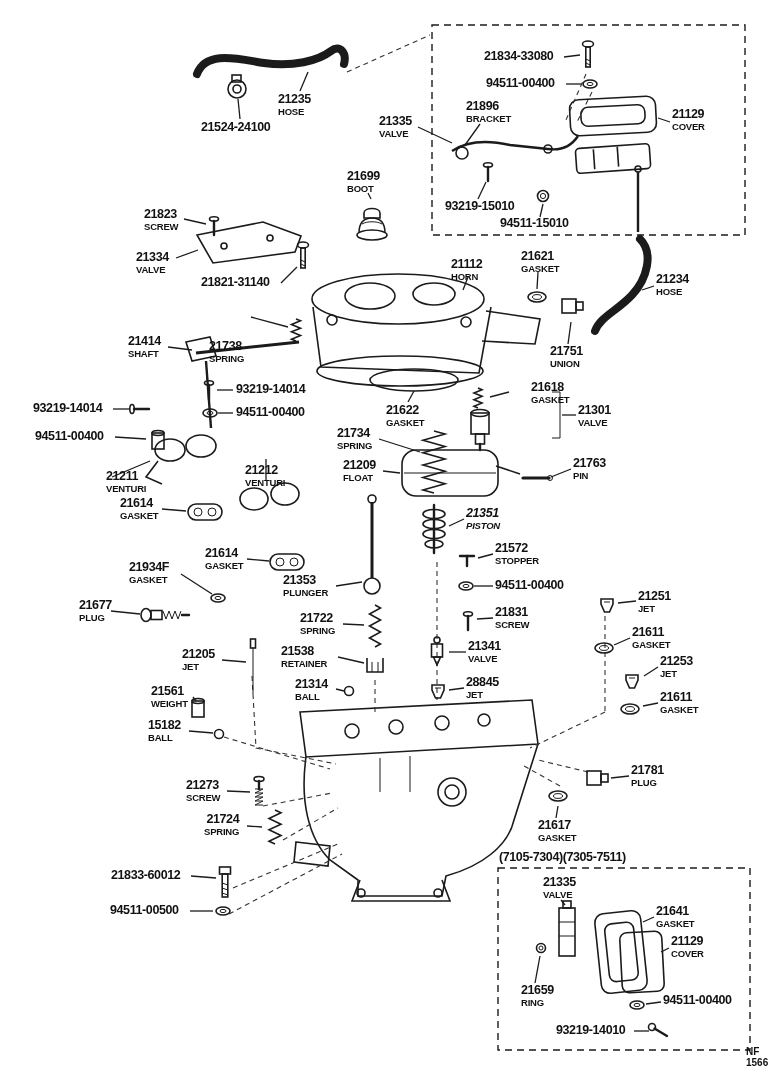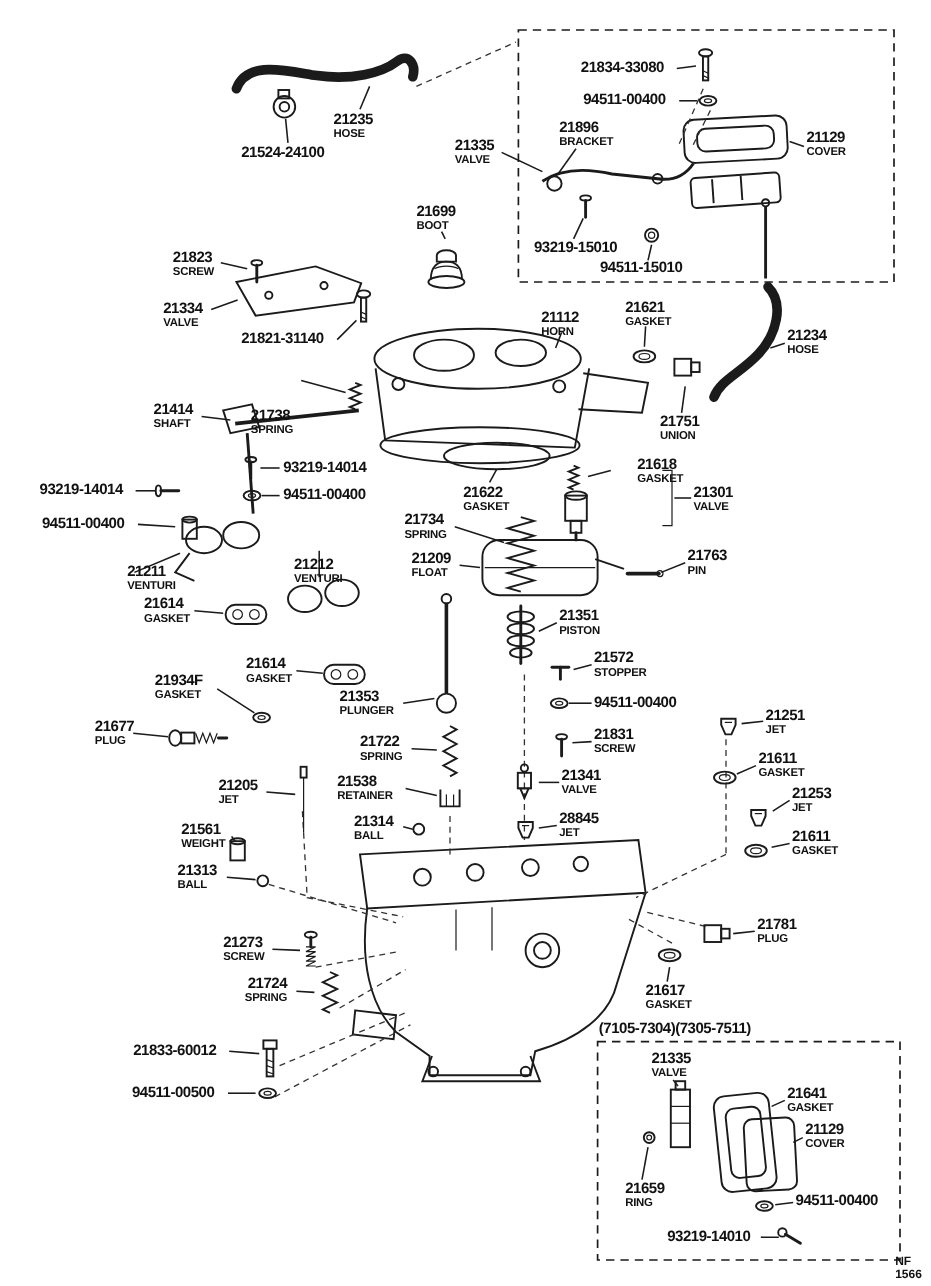--- a/index.html
+++ b/index.html
@@ -543,21 +543,21 @@
         <div class="part-desc">PIN</div>
       </div>
       <div class="part-label" style="left: 62px; top: 470px; margin-left: 44px;">
         <div class="part-num">21211</div>
         <div class="part-desc">VENTURI</div>
       </div>
       <div class="part-label" style="left: 120px; top: 497px;">
         <div class="part-num">21614</div>
         <div class="part-desc">GASKET</div>
       </div>
-      <div class="part-label" style="left: 466px; top: 507px;">
+      <div class="part-label" style="left: 466px; top: 507px; font-style: italic;">
         <div class="part-num">21351</div>
         <div class="part-desc">PISTON</div>
       </div>
       <div class="part-label" style="left: 495px; top: 542px;">
         <div class="part-num">21572</div>
         <div class="part-desc">STOPPER</div>
       </div>
       <div class="part-label" style="left: 205px; top: 547px;">
         <div class="part-num">21614</div>
         <div class="part-desc">GASKET</div>
@@ -619,21 +619,21 @@
       </div>
       <div class="part-label" style="left: 466px; top: 676px;">
         <div class="part-num">28845</div>
         <div class="part-desc">JET</div>
       </div>
       <div class="part-label" style="left: 660px; top: 691px;">
         <div class="part-num">21611</div>
         <div class="part-desc">GASKET</div>
       </div>
       <div class="part-label" style="left: 148px; top: 719px;">
-        <div class="part-num">21313</div>
+        <div class="part-num">15182</div>
         <div class="part-desc">BALL</div>
       </div>
       <div class="part-label" style="left: 186px; top: 779px;">
         <div class="part-num">21273</div>
         <div class="part-desc">SCREW</div>
       </div>
       <div class="part-label" style="left: 631px; top: 764px;">
         <div class="part-num">21781</div>
         <div class="part-desc">PLUG</div>
       </div>

